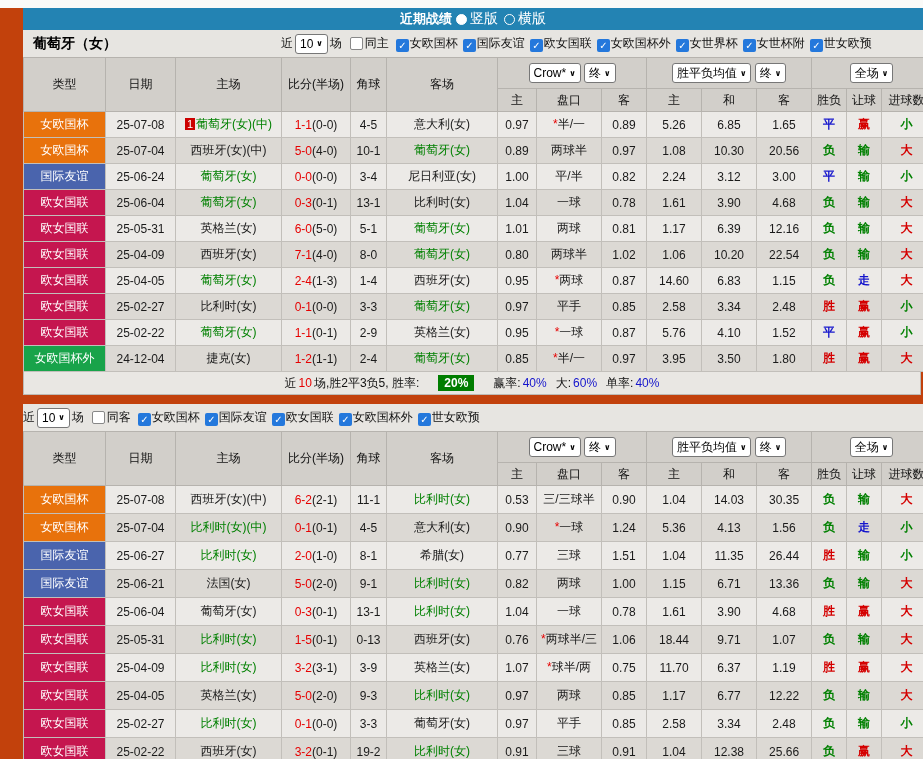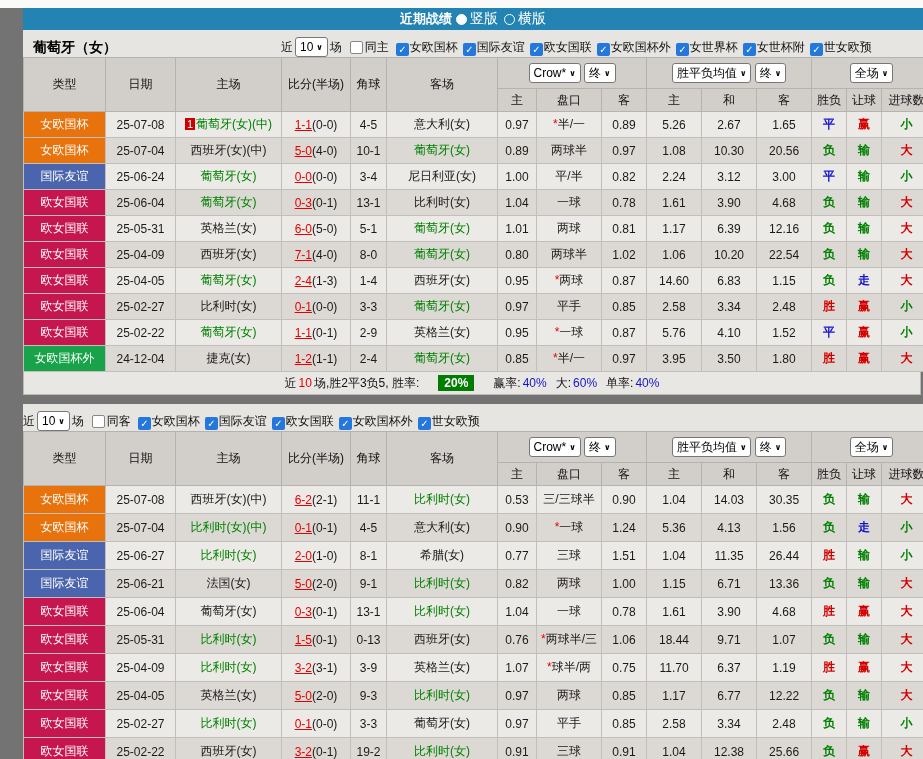--- a/index.html
+++ b/index.html
@@ -1,27 +1,27 @@
 <!DOCTYPE html>
 <html><head>
 <meta charset="utf-8">
 <style>
   html,body{margin:0;padding:0;}
   body{font-family:"Liberation Sans","DejaVu Sans",sans-serif;background:#efefef;}
-  .page{width:923px;height:759px;background:#737373;overflow:hidden;position:relative;}
+  .page{width:923px;height:759px;background:#c2410c;overflow:hidden;position:relative;}
   .top-strip{height:8px;background:#fafaf8;}
   .content{margin-left:23px;width:900px;overflow:hidden;}
   
   .title-bar{height:22px;background:#2383b3;display:flex;align-items:center;justify-content:center;color:#fff;}
   .title-bar .title{font-weight:bold;font-size:13px;margin-right:4px;}
   .radio{width:11px;height:11px;border:1px solid #fff;border-radius:50%;display:inline-block;box-sizing:border-box;margin:0 3px 0 6px;}
   .radio.sel{background:#fff;margin-left:0;}
   .radio-label{font-size:14px;}
   
-  .sec-head{height:27px;background:#e7e5e1;display:flex;align-items:flex-end;font-size:12px;color:#111;}
+  .sec-head{height:27px;background:#e7e5e1;display:flex;align-items:center;font-size:12px;color:#111;}
   .team-name{font-weight:bold;font-size:14px;margin-left:10px;width:248px;color:#000;}
   .filters{display:flex;align-items:center;white-space:nowrap;}
   .filters>span{margin-right:2px;}
   .dd{display:inline-flex;align-items:center;gap:3px;background:#fff;border:1px solid #777;border-radius:3px;padding:0 4px;height:18px;font-size:12px;color:#000;vertical-align:middle;}
   .dd .chev{font-size:8px;font-weight:bold;}
   .cb{width:13px;height:13px;display:inline-block;vertical-align:-2px;border-radius:2px;text-align:center;line-height:13px;box-sizing:border-box;}
   .cb.checked{background:#2478dc;color:#fff;font-size:10px;font-weight:bold;}
   .cb.unchecked{background:#fff;border:1px solid #888;margin-left:6px;}
   .cb-item{margin-left:5px;}
   .cb-item .cb{margin-right:1px;}
@@ -33,21 +33,21 @@
   td{border:1px solid #c2bfba;text-align:center;font-size:12px;color:#1a1a1a;padding:0 2px;overflow:hidden;white-space:nowrap;}
   .s1 tbody tr{height:26px;}
   .s2 tbody tr{height:28px;}
   tbody tr:nth-child(odd) td{background:#eceae7;}
   tbody tr:nth-child(even) td{background:#dcd9d4;}
   td.t-cup{background:#e8720c !important;color:#fff;}
   td.t-fri{background:#4a64ad !important;color:#fff;}
   td.t-lea{background:#c5164f !important;color:#fff;}
   td.t-qua{background:#18a34a !important;color:#fff;}
   .green{color:#008000;}
-  .sc{color:#e60000;text-decoration:underline;}
+  .sc{color:#e60000;}
   .half{color:#1a1a1a;}
   .star{color:#e60000;}
   .rank{background:#cc0000;color:#fff;padding:0 2px;margin-right:1px;font-size:11px;}
   td.resv{font-weight:bold;}
   .c-red{color:#d40000;}
   .c-blue{color:#1414cc;}
   .c-green{color:#008000;}
   
   .summary{height:23px;display:flex;align-items:center;justify-content:center;font-size:12px;background:#e9e7e3;border:1px solid #bdbab5;border-top:none;width:898px;box-sizing:border-box;color:#111;}
   .summary span{margin:0 1px;}
@@ -157,21 +157,21 @@
               <td class="t-cup">女欧国杯</td>
               <td>25-07-08</td>
               <td class="green"><span class="rank">1</span>葡萄牙(女)(中)</td>
               <td><span class="sc">1-1</span><span class="half">(0-0)</span></td>
               <td>4-5</td>
               <td>意大利(女)</td>
               <td>0.97</td>
               <td><span class="star">*</span>半/一</td>
               <td>0.89</td>
               <td>5.26</td>
-              <td>2.67</td>
+              <td>6.85</td>
               <td>1.65</td>
               <td class="resv c-blue">平</td>
               <td class="resv c-red">赢</td>
               <td class="resv c-green">小</td>
             </tr>
             <tr>
               <td class="t-cup">女欧国杯</td>
               <td>25-07-04</td>
               <td>西班牙(女)(中)</td>
               <td><span class="sc">5-0</span><span class="half">(4-0)</span></td>

